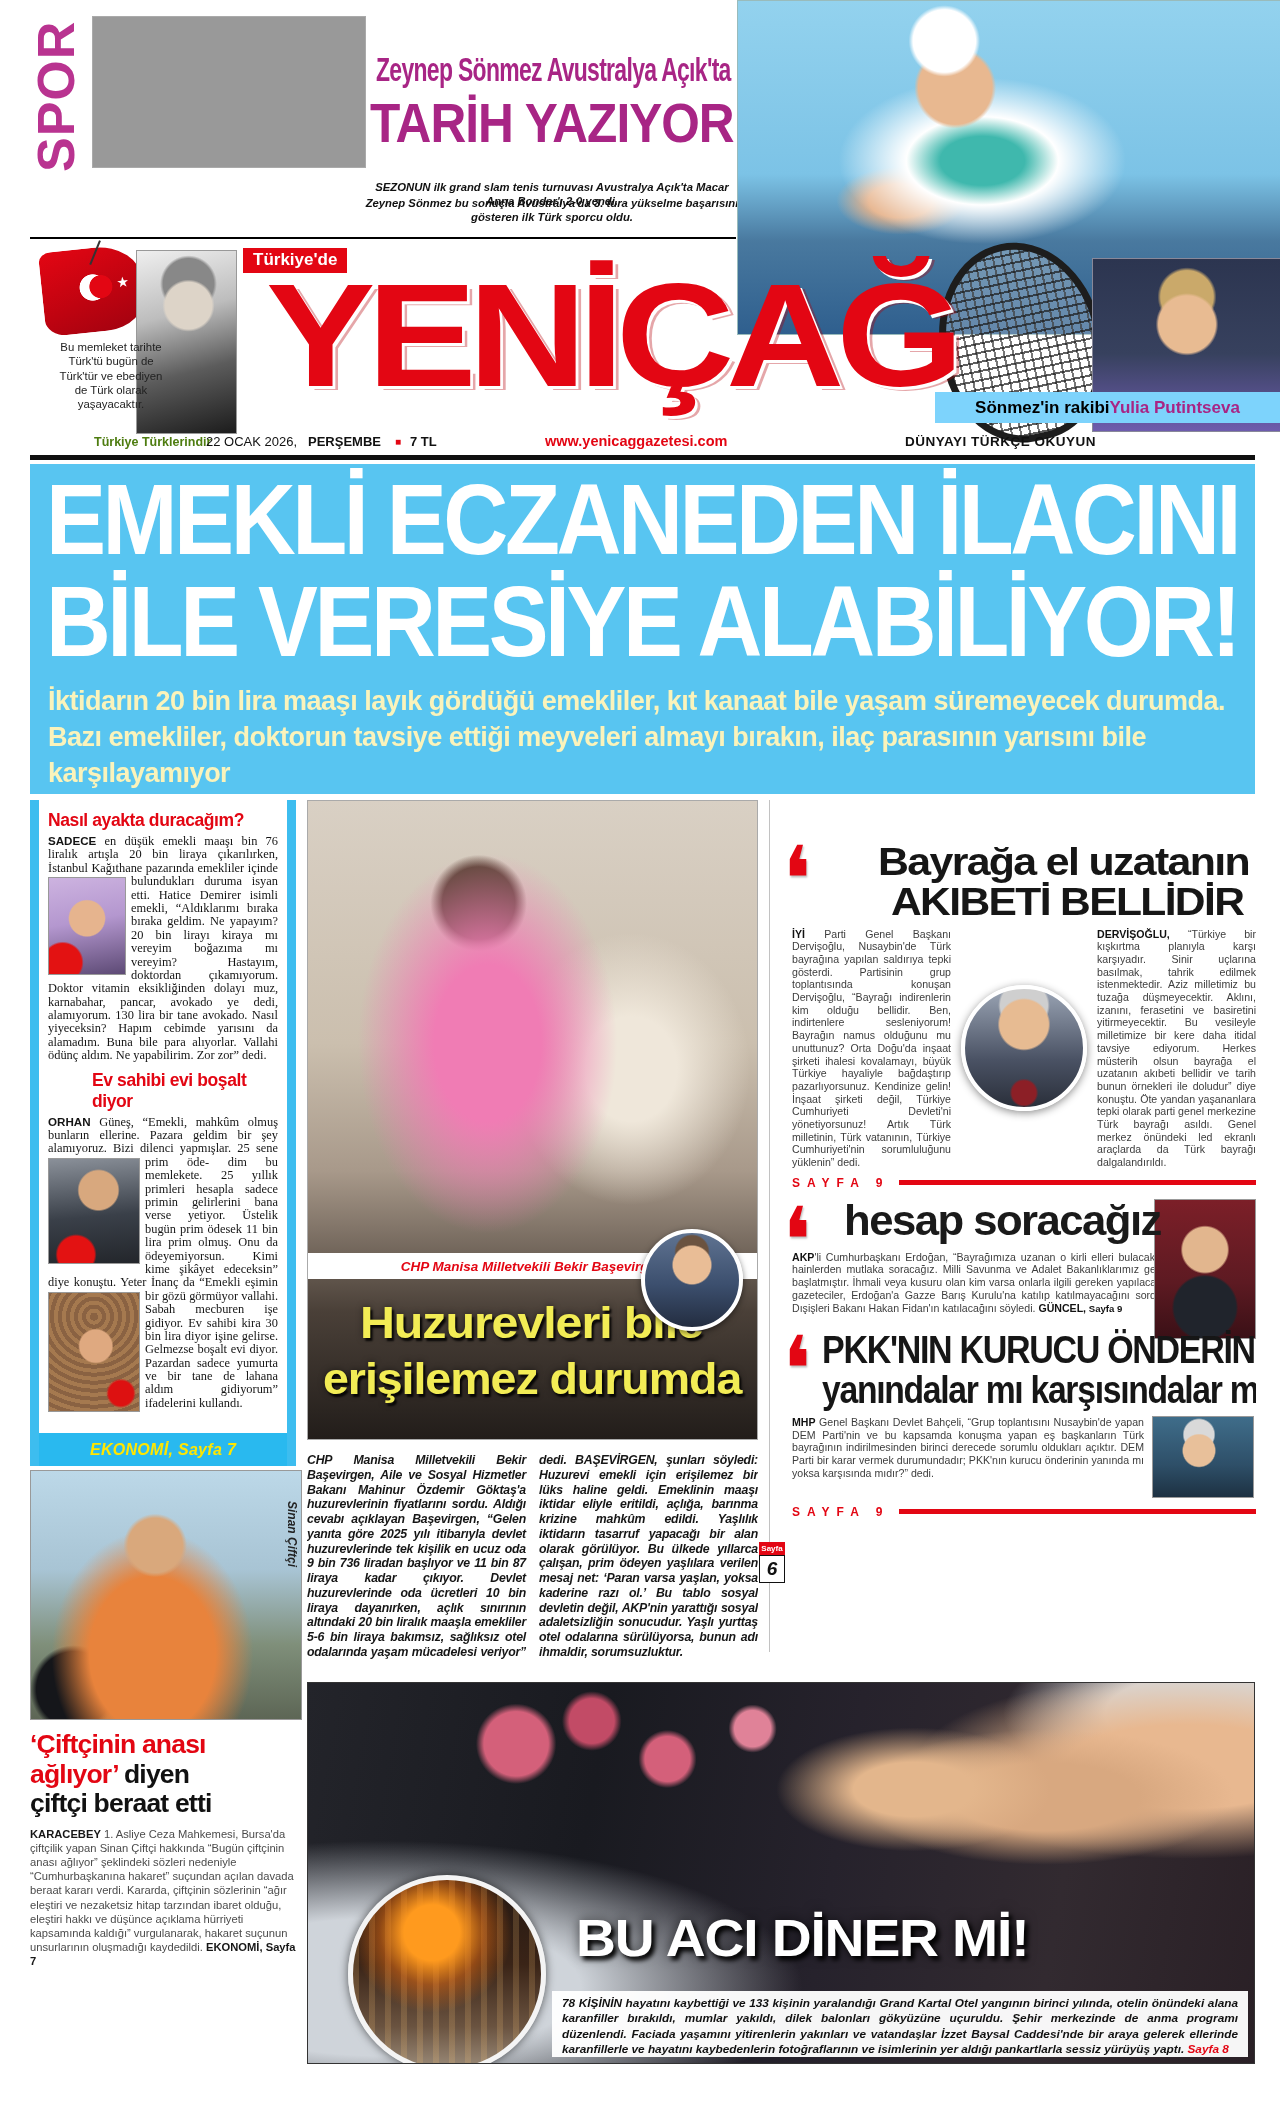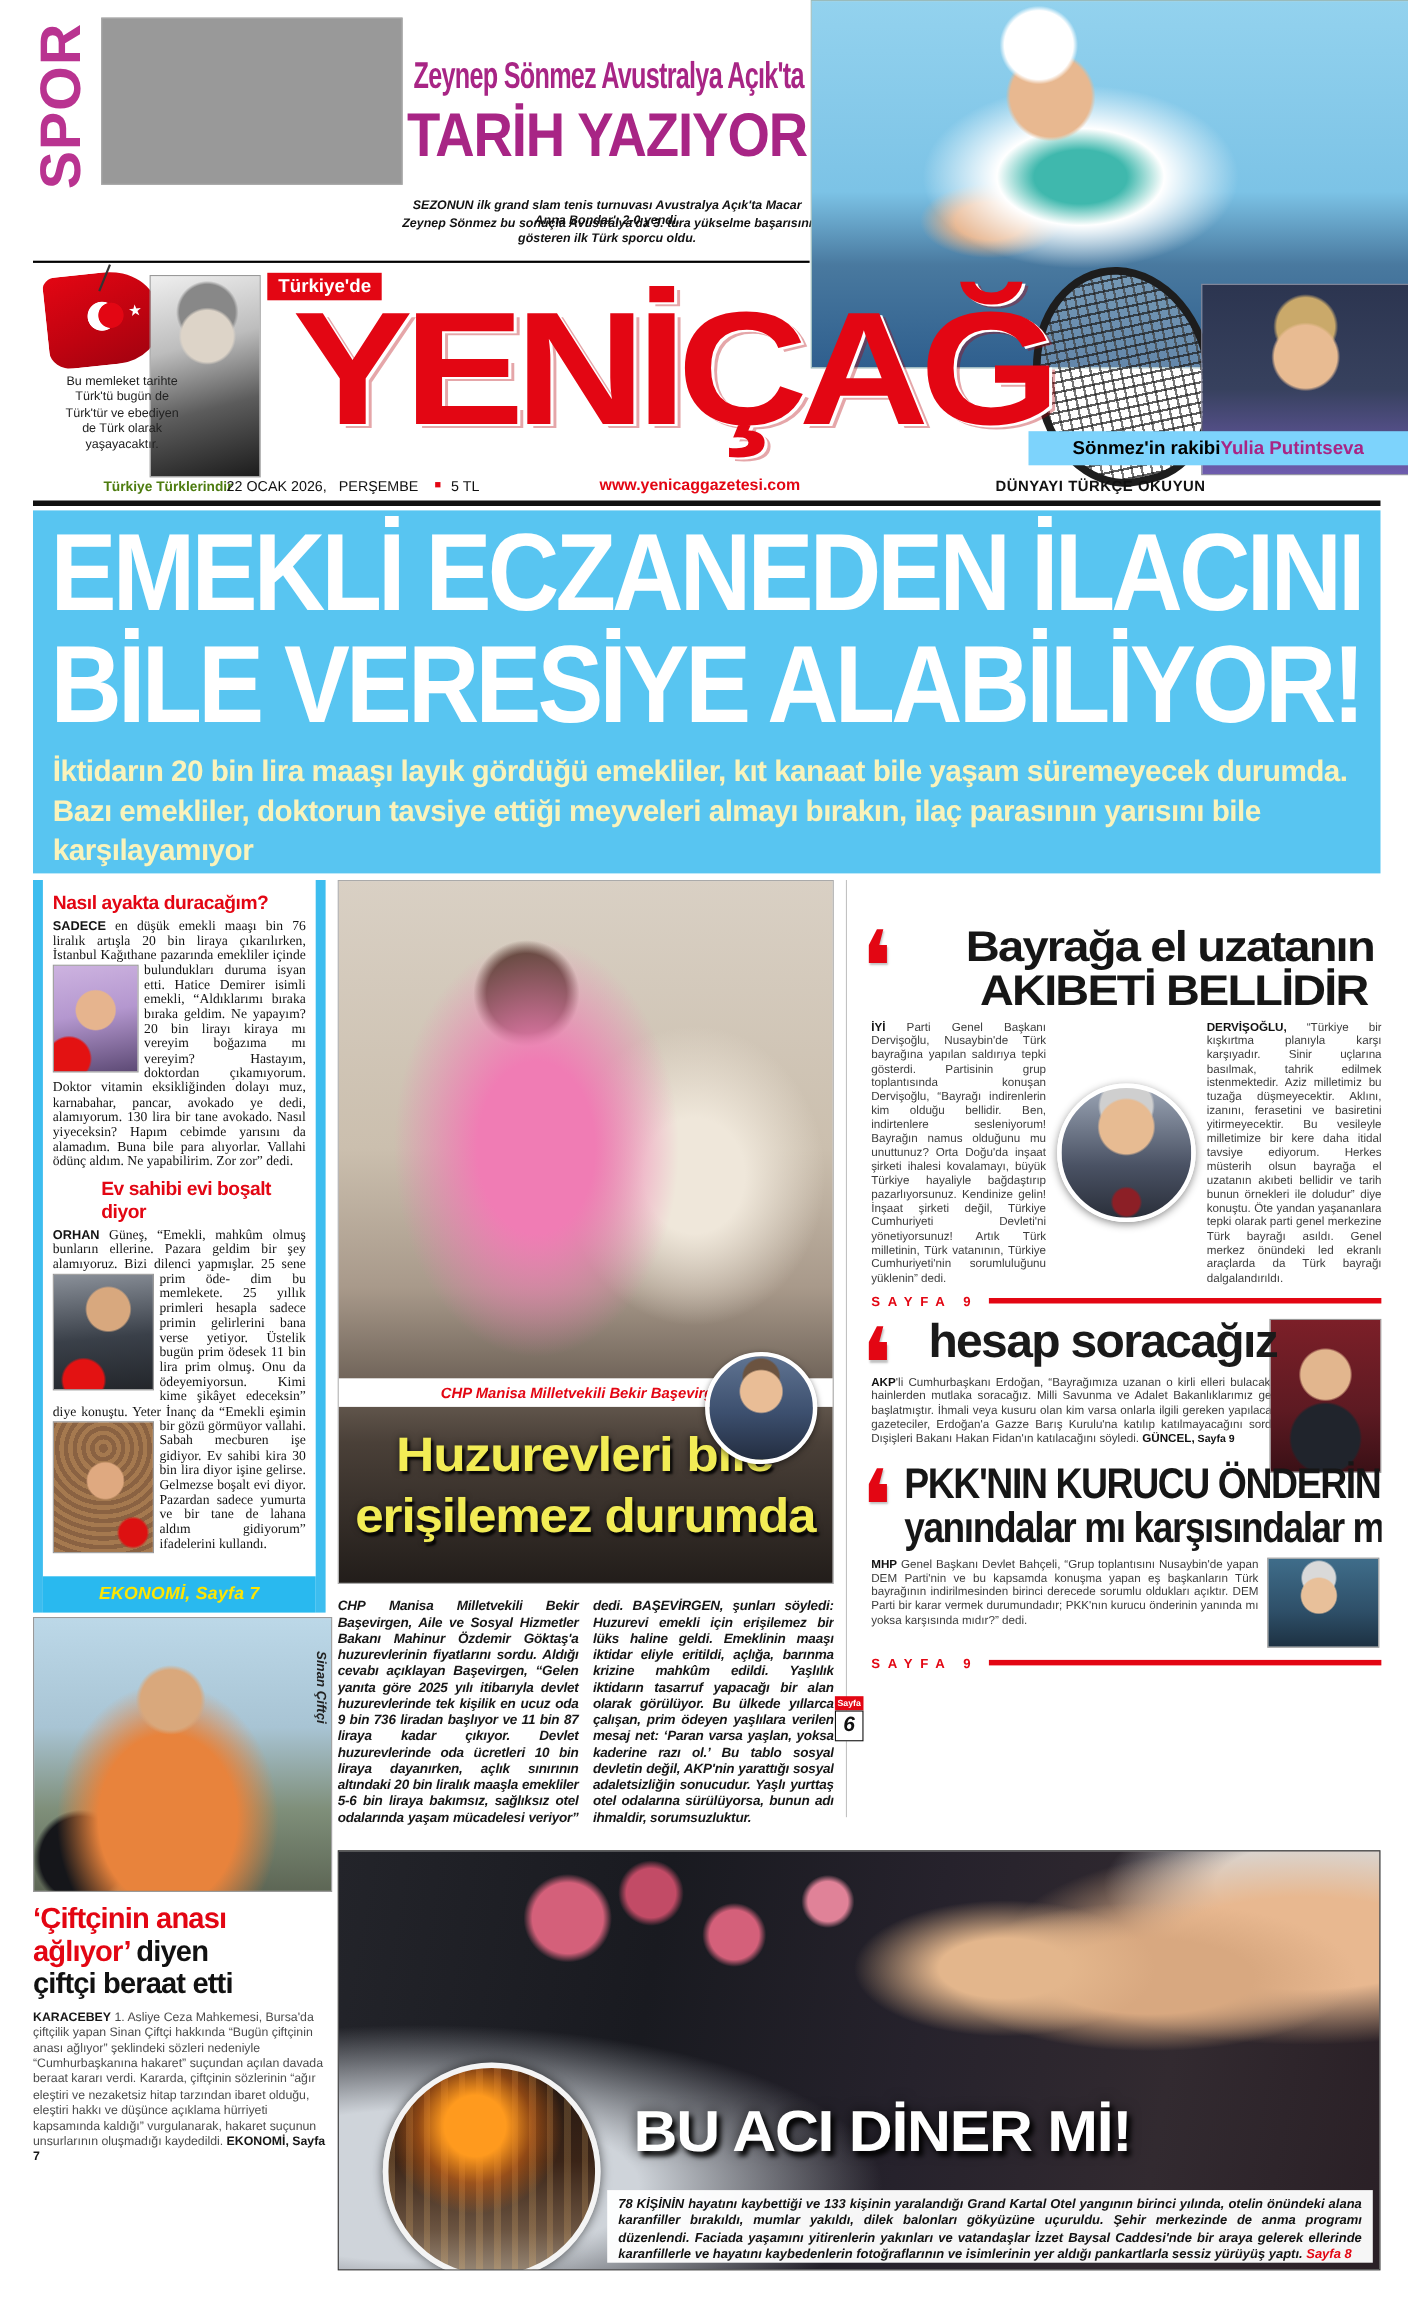--- a/index.html
+++ b/index.html
@@ -58,21 +58,21 @@
       radial-gradient(circle at 52% 30%,#ddd4c8 0 17%,rgba(0,0,0,0) 19%),
       radial-gradient(circle at 52% 18%,#888 0 16%,rgba(0,0,0,0) 18%),
       linear-gradient(165deg,#efefef 0%,#bdbdbd 35%,#5c5c5c 65%,#1c1c1c 100%);
       border:1px solid #999;}
   .tr-tab{background:#e30613;color:#fff;font-weight:700;font-size:17px;padding:2px 10px 3px;}
   .logo{color:#e30613;font-weight:900;font-size:120px;line-height:1;letter-spacing:-6px;
         text-shadow:2px 2px 0 #fff,4px 3px 0 rgba(180,0,10,.35);}
   .motto{font-size:11.4px;color:#222;text-align:center;line-height:1.25;font-weight:500;margin-left:28px;}
   .dl{font-size:13px;color:#111;}
   .dl .tk{color:#4d7c0f;font-weight:900;font-size:12.5px;}
-  .dl .bold{font-weight:400;}
+  .dl .bold{font-weight:700;}
   .dl .sq{color:#e30613;font-size:10px;}
   .dl .web{color:#e30613;font-weight:800;font-size:14.5px;text-decoration:none;}
   .dl .slogan{font-weight:800;letter-spacing:.5px;font-size:13.5px;}
 
   
   .lead{background:#58c5f1;}
   .lead-line{position:absolute;left:16px;width:1192px;height:100px;color:#fff;font-weight:900;
              font-size:78px;line-height:1;letter-spacing:-3px;}
   .lead-sub{position:absolute;left:18px;top:220px;width:1190px;color:#faf3bb;font-weight:800;
             font-size:27px;line-height:1.33;letter-spacing:-0.5px;}
@@ -232,21 +232,21 @@
     <div class="abs" style="left:238px;top:262px;width:690px;height:172px;padding-left:28px;">
       <span class="fitline logo" style="transform-origin: 0px 0px; transform: scale(1.3663, 1.22);">YENİÇAĞ</span>
     </div>
     <div class="abs motto" style="left:28px;top:340px;width:110px;">Bu memleket tarihte Türk'tü bugün de Türk'tür ve ebediyen de Türk olarak yaşayacaktır.</div>
 
     <div class="abs dl" style="left:30px;top:432px;width:1225px;height:22px;">
       <span class="abs tk" style="left:64px;top:3px;">Türkiye Türklerindir</span>
       <span class="abs" style="left:176px;top:2px;">22 OCAK 2026,</span>
       <span class="abs bold" style="left:278px;top:2px;">PERŞEMBE</span>
       <span class="abs sq" style="left:365px;top:4px;">■</span>
-      <span class="abs bold" style="left:380px;top:2px;">5 TL</span>
+      <span class="abs bold" style="left:380px;top:2px;">7 TL</span>
       <a class="abs web" href="#" style="left:515px;top:1px;">www.yenicaggazetesi.com</a>
       <span class="abs slogan" style="left:875px;top:2px;">DÜNYAYI TÜRKÇE OKUYUN</span>
     </div>
     <div class="abs rule-heavy" style="left:30px;top:455px;width:1225px;height:5px;"></div>
   </div>
 
   <div class="abs lead" style="left:30px;top:464px;width:1225px;height:330px;">
     <div class="lead-line" style="top:6px;">
       <span class="fitline" style="transform-origin: 0px 0px; transform: scale(1.1539, 1.28);">EMEKLİ ECZANEDEN İLACINI</span>
     </div>

